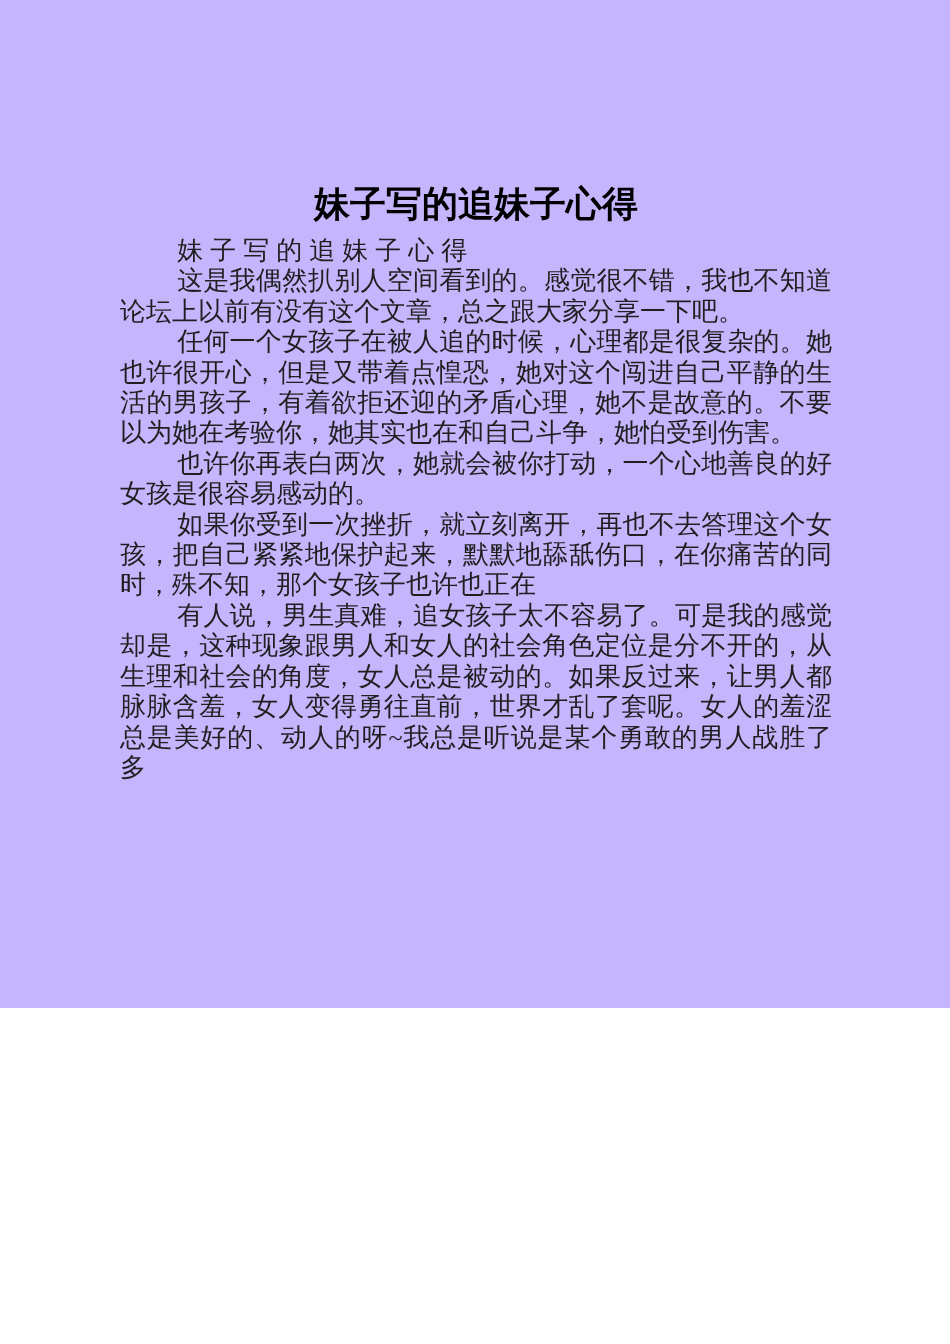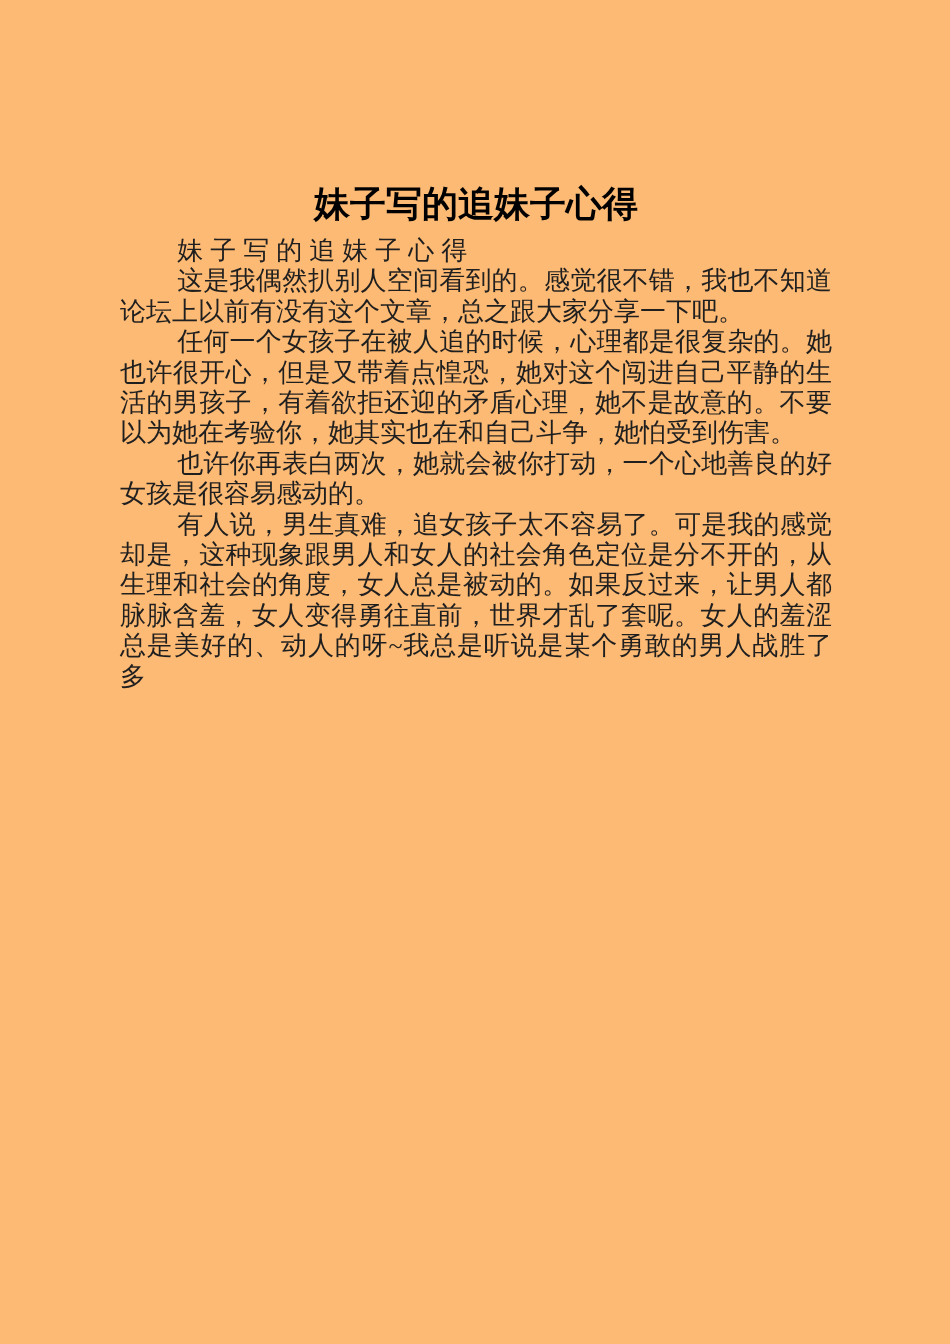--- a/index.html
+++ b/index.html
@@ -3,22 +3,22 @@
 <meta charset="utf-8">
 <style>
   html, body {
     margin: 0;
     padding: 0;
     background: #ffffff;
   }
   .page {
     position: relative;
     width: 950px;
-    height: 1344px;
-    background: #fdba74;
+    height: 1008px;
+    background: #c4b5fd;
     overflow: hidden;
     font-family: "Liberation Serif", serif;
   }
   .doc-title {
     position: absolute;
     top: 182px;
     left: 120px;
     width: 712px;
     margin: 0;
     text-align: center;
@@ -65,17 +65,18 @@
 
 <div class="page">
 
   <h1 class="doc-title">妹子写的追妹子心得</h1>
 
   <div class="doc-body">
       <p class="para">妹子写的追妹子心得</p>
       <p class="para">这是我偶然扒别人空间看到的。感觉很不错，我也不知道论坛上以前有没有这个文章，总之跟大家分享一下吧。</p>
       <p class="para">任何一个女孩子在被人追的时候，心理都是很复杂的。她也许很开心，但是又带着点惶恐，她对这个闯进自己平静的生活的男孩子，有着欲拒还迎的矛盾心理，她不是故意的。不要以为她在考验你，她其实也在和自己斗争，她怕受到伤害。</p>
       <p class="para">也许你再表白两次，她就会被你打动，一个心地善良的好女孩是很容易感动的。</p>
+      <p class="para">如果你受到一次挫折，就立刻离开，再也不去答理这个女孩，把自己紧紧地保护起来，默默地舔舐伤口，在你痛苦的同时，殊不知，那个女孩子也许也正在</p>
       <p class="para">有人说，男生真难，追女孩子太不容易了。可是我的感觉却是，这种现象跟男人和女人的社会角色定位是分不开的，从生理和社会的角度，女人总是被动的。如果反过来，让男人都脉脉含羞，女人变得勇往直前，世界才乱了套呢。女人的羞涩总是美好的、动人的呀~我总是听说是某个勇敢的男人战胜了多</p>
     </div>
 
 
 </div>
 
 </body></html>

